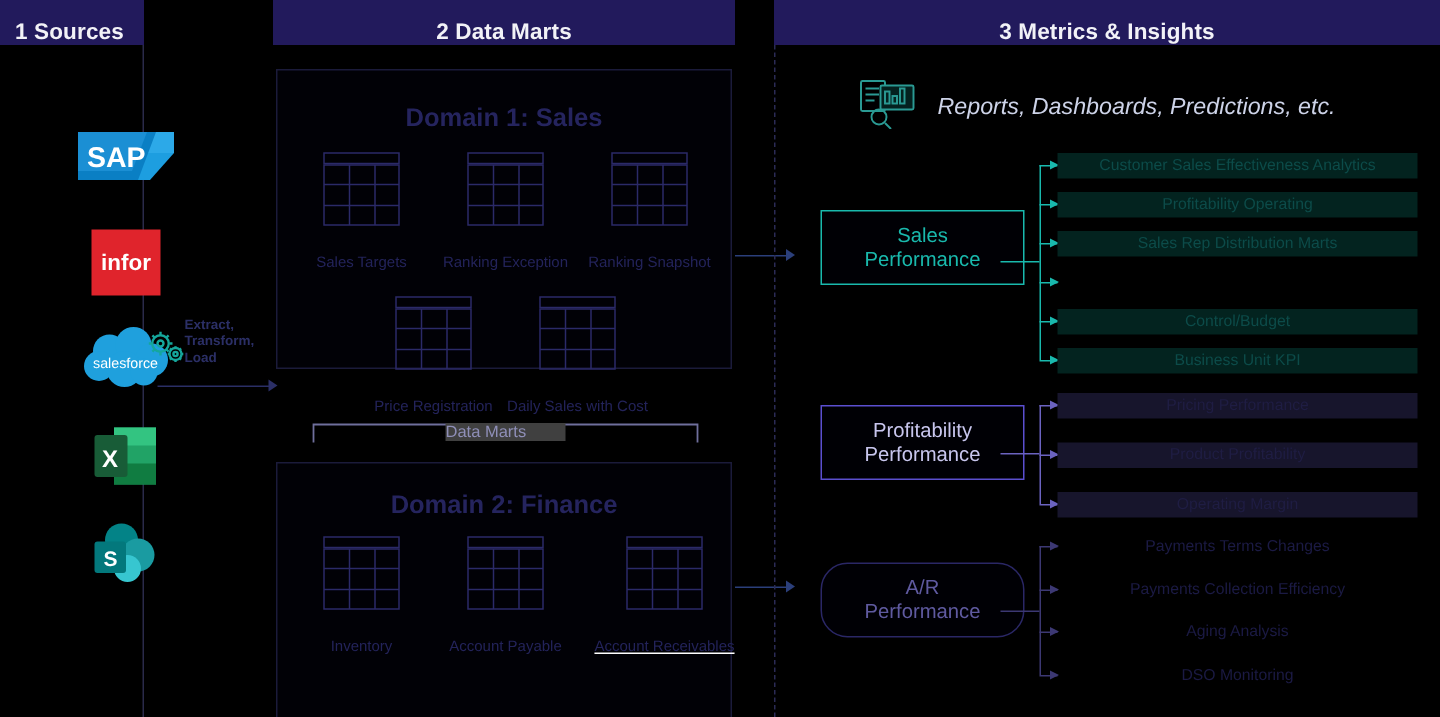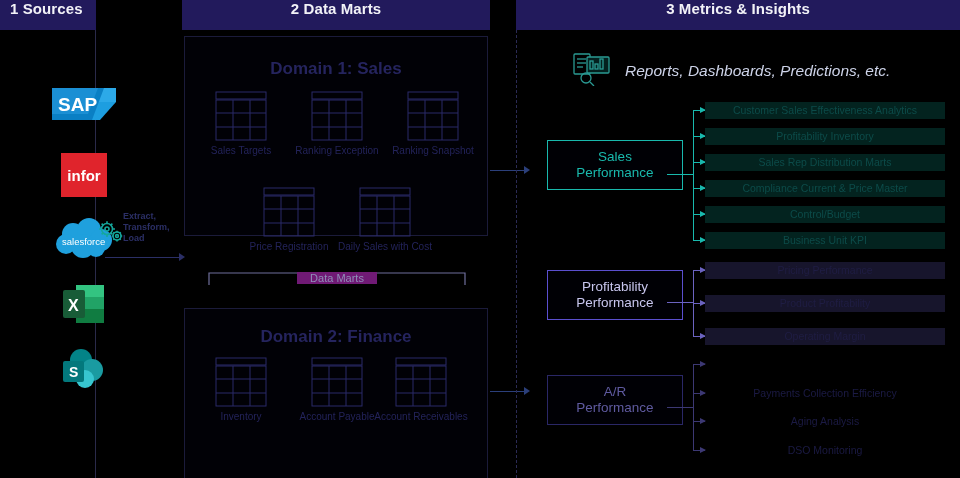--- a/index.html
+++ b/index.html
@@ -16,21 +16,21 @@
     color: #ffffff;
   }
 
   
   .hdr {
     position: absolute;
     top: 0;
     height: 30px;
     background: #221a5c;
     display: flex;
-    align-items: flex-start;
+    align-items: flex-end;
     justify-content: center;
     font-weight: bold;
     font-size: 15px;
     color: #f2f2f7;
     letter-spacing: 0.1px;
   }
   #hdr-sources   { left: 0;   width: 96px; justify-content: flex-start; padding-left: 10px; box-sizing: border-box; }
   #hdr-marts     { left: 182px; width: 308px; }
   #hdr-metrics   { left: 516px; width: 444px; }
 
@@ -93,21 +93,21 @@
     left: 182px; top: 30px;
     width: 308px; height: 448px;
   }
   .domain-box {
     position: absolute;
     left: 2px; width: 304px;
     border: 1px solid #1b1b3a;
     background: #010106;
     box-sizing: border-box;
   }
-  #domain1 { top: 6px;   height: 200px; }
+  #domain1 { top: 16px;   height: 200px; }
   #domain2 { top: 278px; height: 200px; }
 
   .domain-title {
     position: absolute;
     left: 0; right: 0; top: 22px;
     text-align: center;
     font-size: 17px;
     font-weight: bold;
     color: #25245e;
   }
@@ -117,51 +117,50 @@
     position: absolute;
     width: 96px;
     text-align: center;
   }
   .tbl-ico {
     width: 52px; height: 50px;
     margin: 0 auto;
     display: block;
   }
   .tbl-label {
-    margin-top: 4px;
+    margin-top: 19px;
     font-size: 10px;
     line-height: 12px;
     color: #23235a;
   }
 
   
   #d1-a { left: 8px;   top: 54px; }
   #d1-b { left: 104px; top: 54px; }
   #d1-c { left: 200px; top: 54px; }
   #d1-d { left: 56px;  top: 150px; }
   #d1-e { left: 152px; top: 150px; }
 
   
   #d2-a { left: 8px;   top: 48px; }
   #d2-b { left: 104px; top: 48px; }
-  #d2-c { left: 188px; top: 48px; }
+  #d2-c { left: 210px; top: 48px; text-decoration: underline; }
 
   .marts-brace {
     position: absolute;
     left: 22px; width: 260px;
     height: 18px;
   }
   #brace1 { top: 232px; }
   .marts-brace-label {
     position: absolute;
     left: 0; right: 0; top: 3px;
-    text-align: center;
     font-size: 11px;
     color: #8f8fb8;
-    background: #701a75;
+    background: #404040;
     width: 80px;
     margin: 0 auto;
   }
 
   
   .flow-arrow {
     position: absolute;
     height: 1px;
     background: #2b3f7a;
   }
@@ -206,21 +205,21 @@
     border: 1px solid;
     background: #000005;
     text-align: center;
     font-size: 13.5px;
     line-height: 16px;
     padding: 8px 2px;
     font-weight: 500;
   }
   #node-sales { left: 30px; top: 110px; border-color: #19b9ad; color: #19b9ad; }
   #node-prof  { left: 30px; top: 240px; border-color: #5b4fcf; color: #c8c6ee; }
-  #node-ar    { left: 30px; top: 345px; border-color: #2a2766; color: #5f5aa0; }
+  #node-ar    { left: 30px; top: 345px; border-color: #2a2766; color: #5f5aa0; border-radius: 18px; }
 
   .metric-item {
     position: absolute;
     left: 188px;
     width: 240px;
     height: 17px;
     box-sizing: border-box;
     font-size: 10.5px;
     line-height: 17px;
     text-align: center;
@@ -512,23 +511,22 @@
   <div class="conn" style="left:176px; top:184px; width:12px; height:1px;"></div>
   <div class="conn" style="left:176px; top:210px; width:12px; height:1px;"></div>
   <div class="arrowhead teal" style="left:183px; top:76.5px;"></div>
   <div class="arrowhead teal" style="left:183px; top:102.5px;"></div>
   <div class="arrowhead teal" style="left:183px; top:128.5px;"></div>
   <div class="arrowhead teal" style="left:183px; top:154.5px;"></div>
   <div class="arrowhead teal" style="left:183px; top:180.5px;"></div>
   <div class="arrowhead teal" style="left:183px; top:206.5px;"></div>
 
   <div class="metric-item teal" style="top:72px;">Customer Sales Effectiveness Analytics</div>
-  <div class="metric-item teal" style="top:98px;">Profitability Inventory</div>
+  <div class="metric-item teal" style="top:98px;">Profitability Operating</div>
   <div class="metric-item teal" style="top:124px;">Sales Rep Distribution Marts</div>
-  <div class="metric-item teal" style="top:150px;">Compliance Current &amp; Price Master</div>
   <div class="metric-item teal" style="top:176px;">Control/Budget</div>
   <div class="metric-item teal" style="top:202px;">Business Unit KPI</div>
 
   <div class="metric-node" id="node-prof">
     <div>Profitability</div>
     <div>Performance</div>
   </div>
 
   <div class="conn purple" style="left:150px; top:272px; width:26px; height:1px;"></div>
   <div class="conn purple" style="left:176px; top:240px; width:1px; height:66px;"></div>
@@ -552,16 +550,17 @@
   <div class="conn dim" style="left:176px; top:334px; width:1px; height:86px;"></div>
   <div class="conn dim" style="left:176px; top:334px; width:12px; height:1px;"></div>
   <div class="conn dim" style="left:176px; top:363px; width:12px; height:1px;"></div>
   <div class="conn dim" style="left:176px; top:391px; width:12px; height:1px;"></div>
   <div class="conn dim" style="left:176px; top:420px; width:12px; height:1px;"></div>
   <div class="arrowhead dim" style="left:183px; top:330.5px;"></div>
   <div class="arrowhead dim" style="left:183px; top:359.5px;"></div>
   <div class="arrowhead dim" style="left:183px; top:387.5px;"></div>
   <div class="arrowhead dim" style="left:183px; top:416.5px;"></div>
 
+  <div class="metric-item plain" style="top:326px;">Payments Terms Changes</div>
   <div class="metric-item plain" style="top:355px;">Payments Collection Efficiency</div>
   <div class="metric-item plain" style="top:383px;">Aging Analysis</div>
   <div class="metric-item plain" style="top:412px;">DSO Monitoring</div>
 </div>
 
 </body></html>

